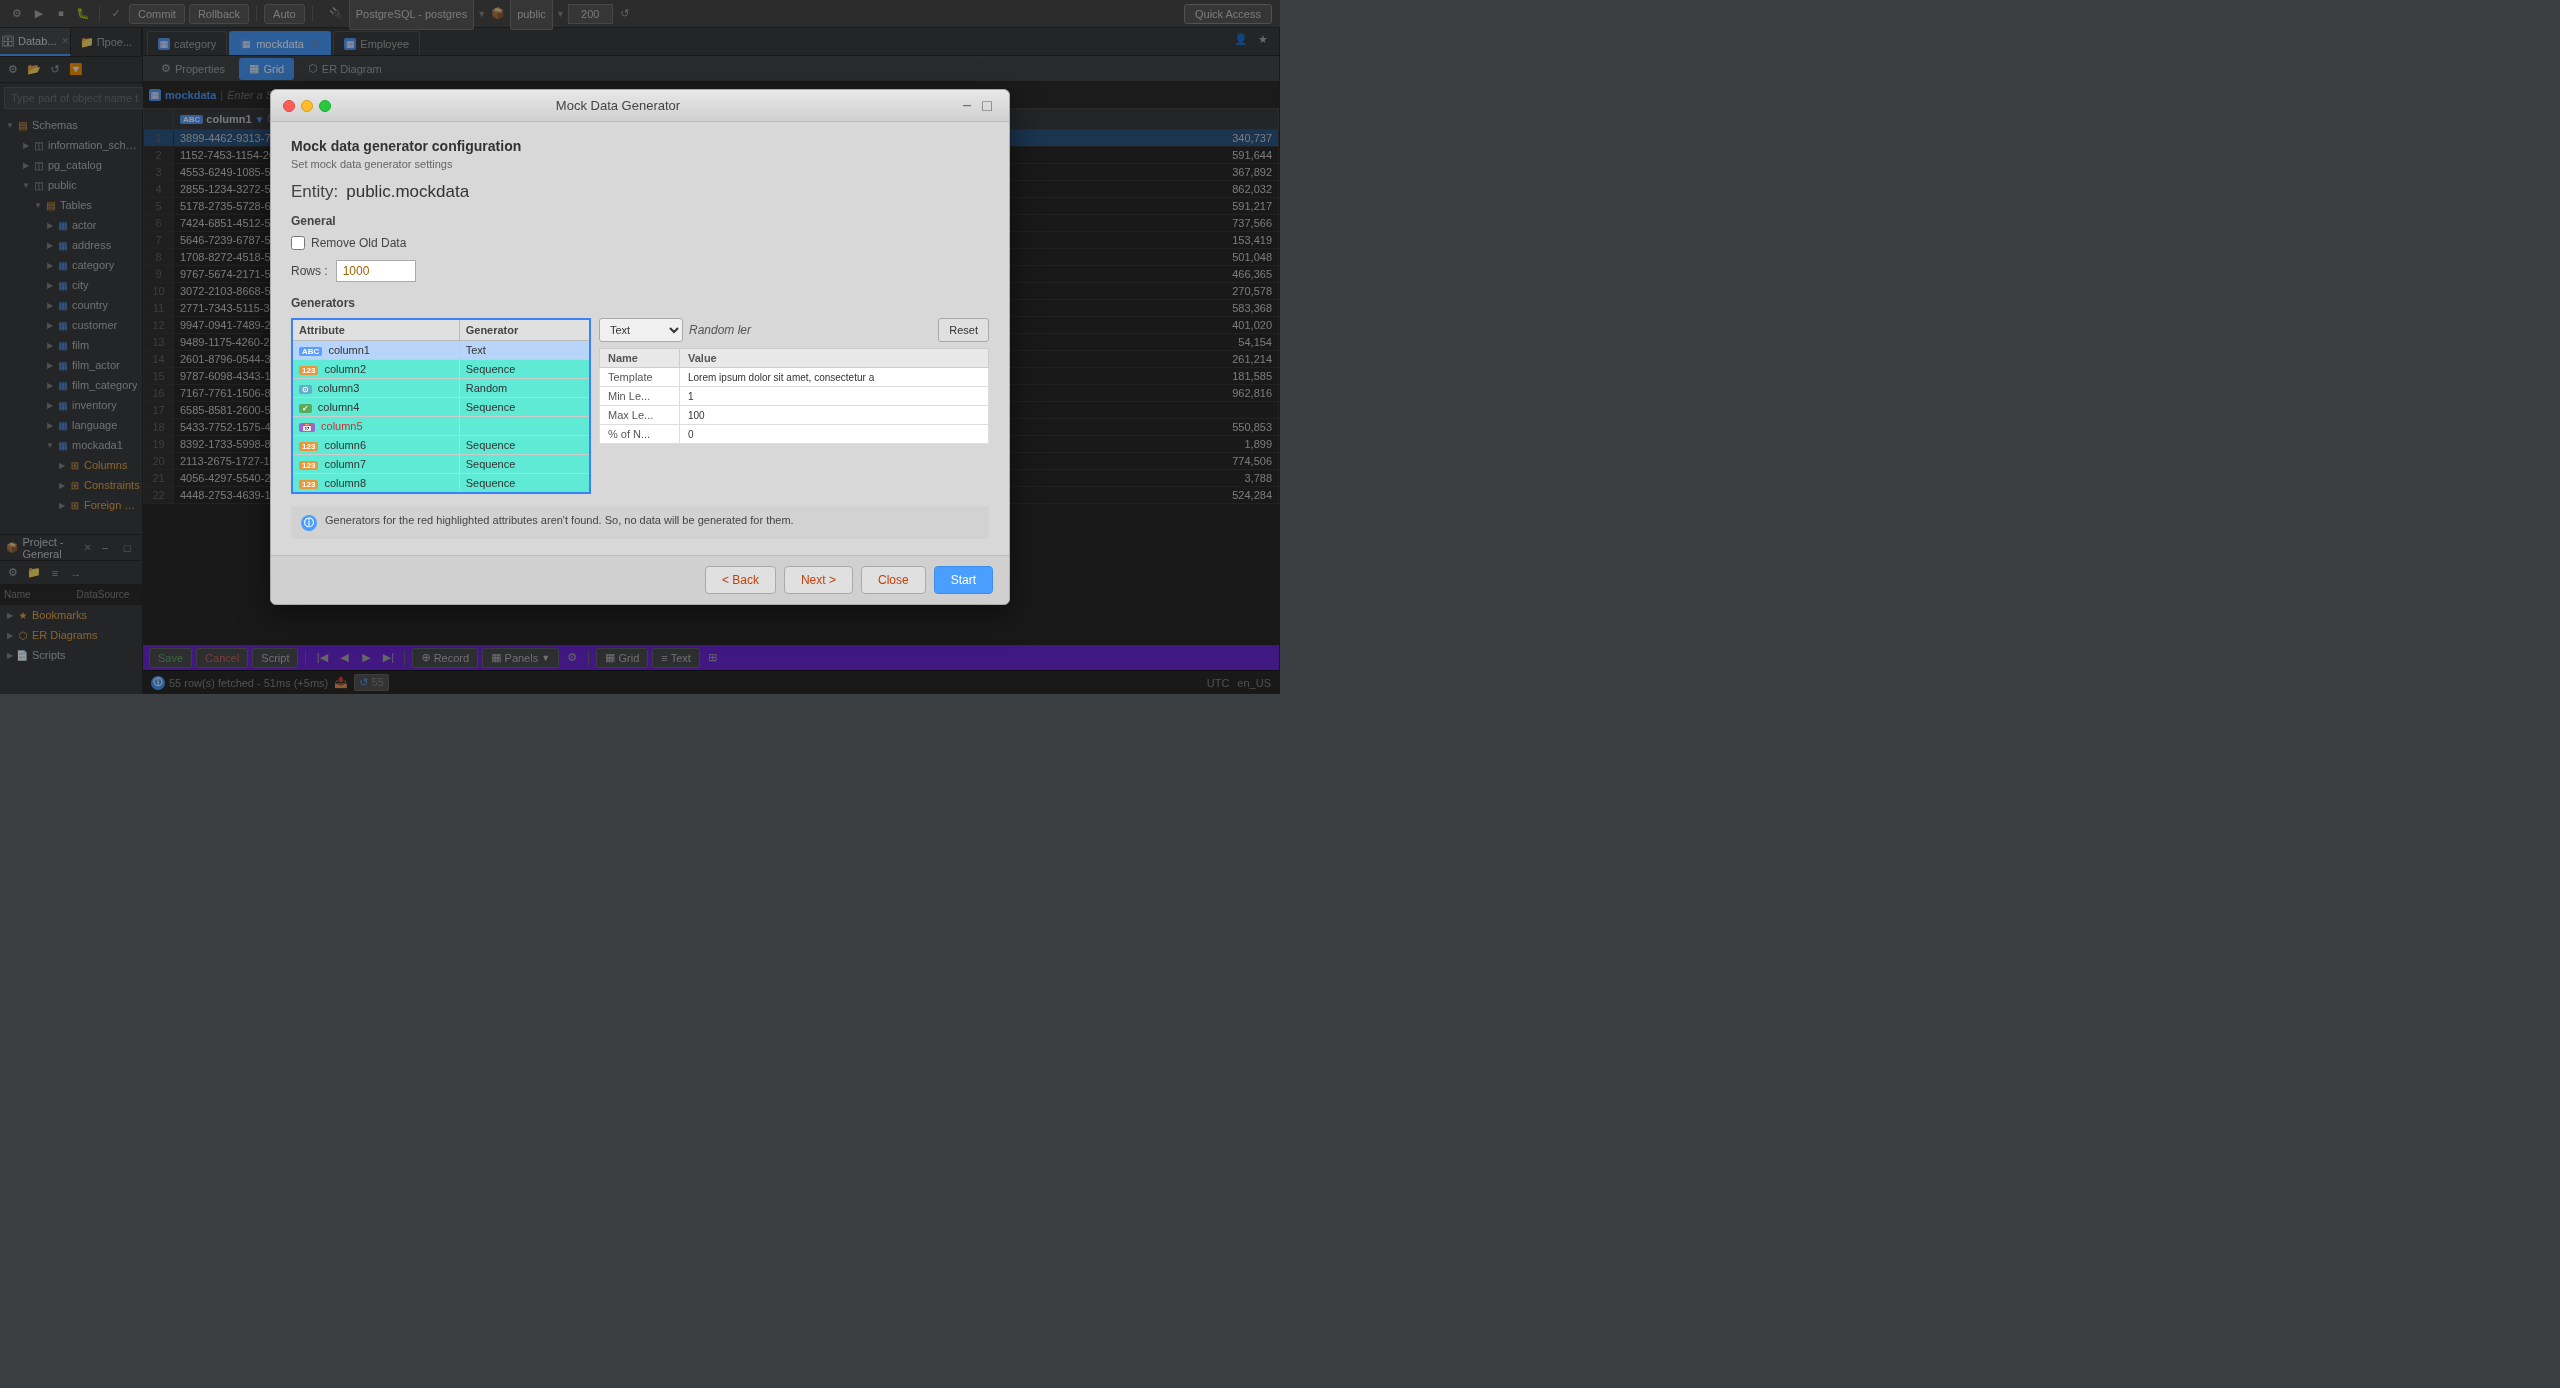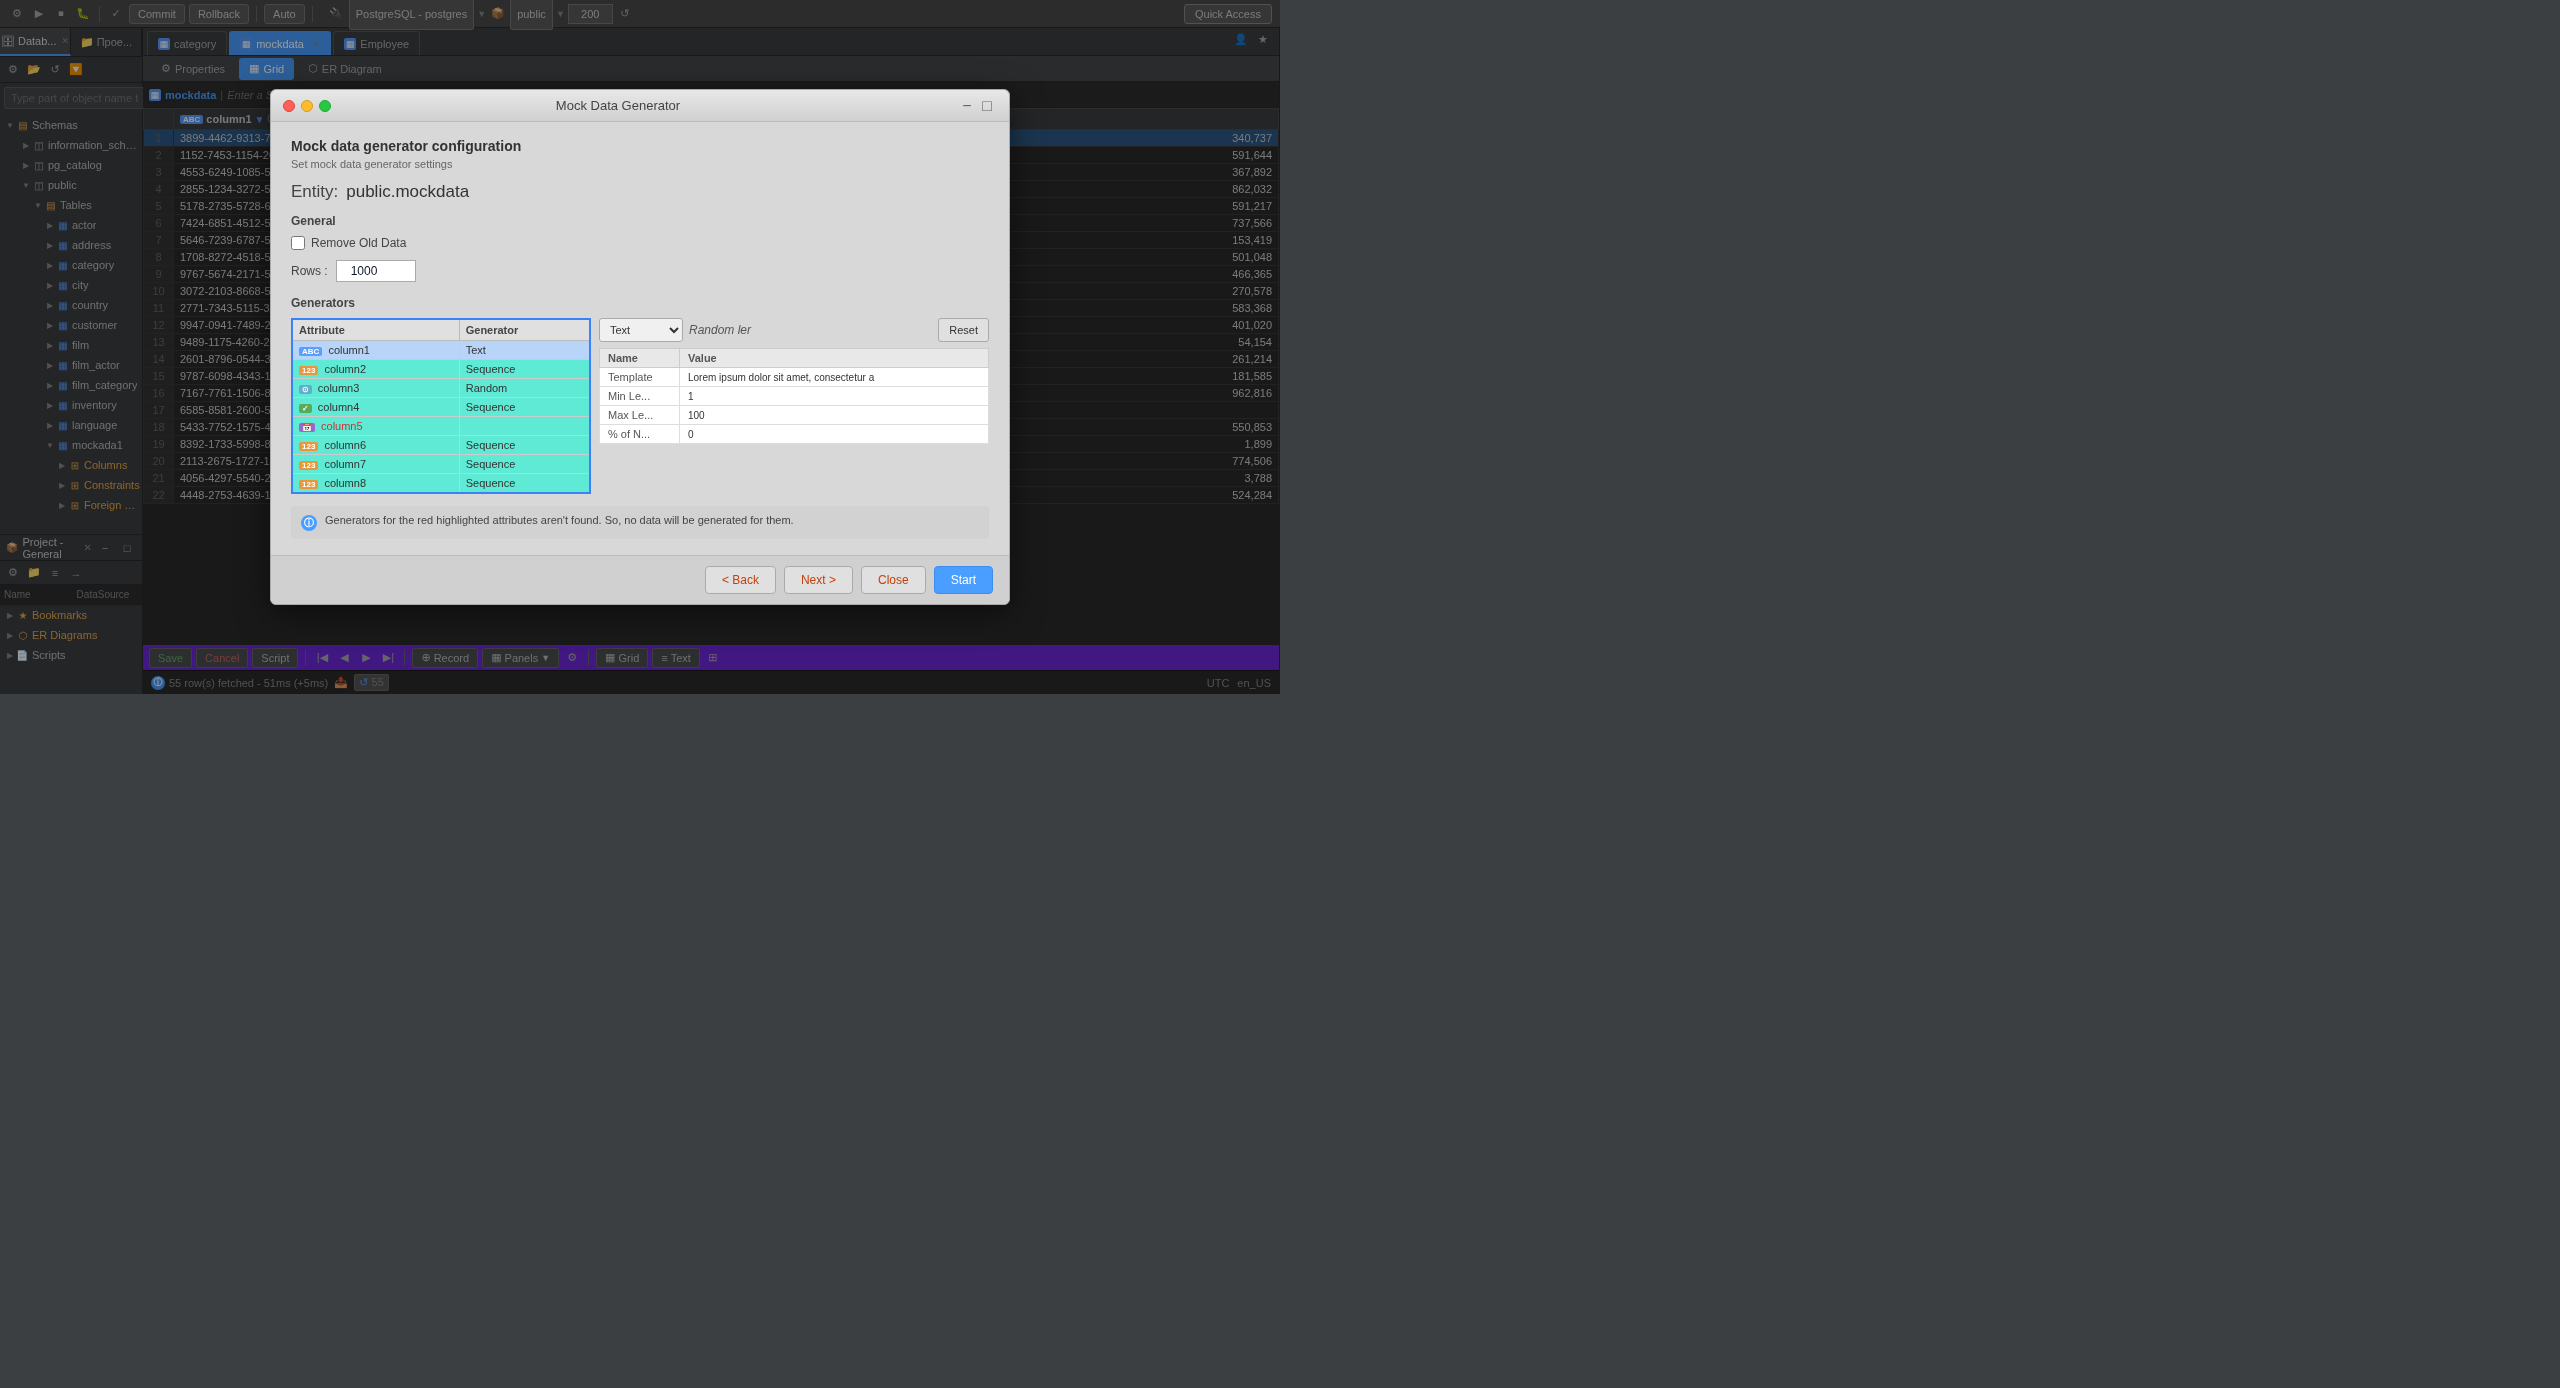--- a/index.html
+++ b/index.html
@@ -557,23 +557,23 @@
       gap: 8px;
       margin-bottom: 14px;
       font-size: 12px;
       color: #444;
     }
     .rows-input {
       width: 80px;
       height: 22px;
       background: white;
       border: 1px solid #aaa;
-      padding: 0 14px;
+      padding: 0 6px;
       font-size: 12px;
-      color: #0f172a;
+      color: #a16207;
     }
     .generators-section {
       display: flex;
       gap: 8px;
       margin-bottom: 12px;
     }
     .gen-table {
       width: 300px;
       border-collapse: collapse;
       font-size: 11px;

